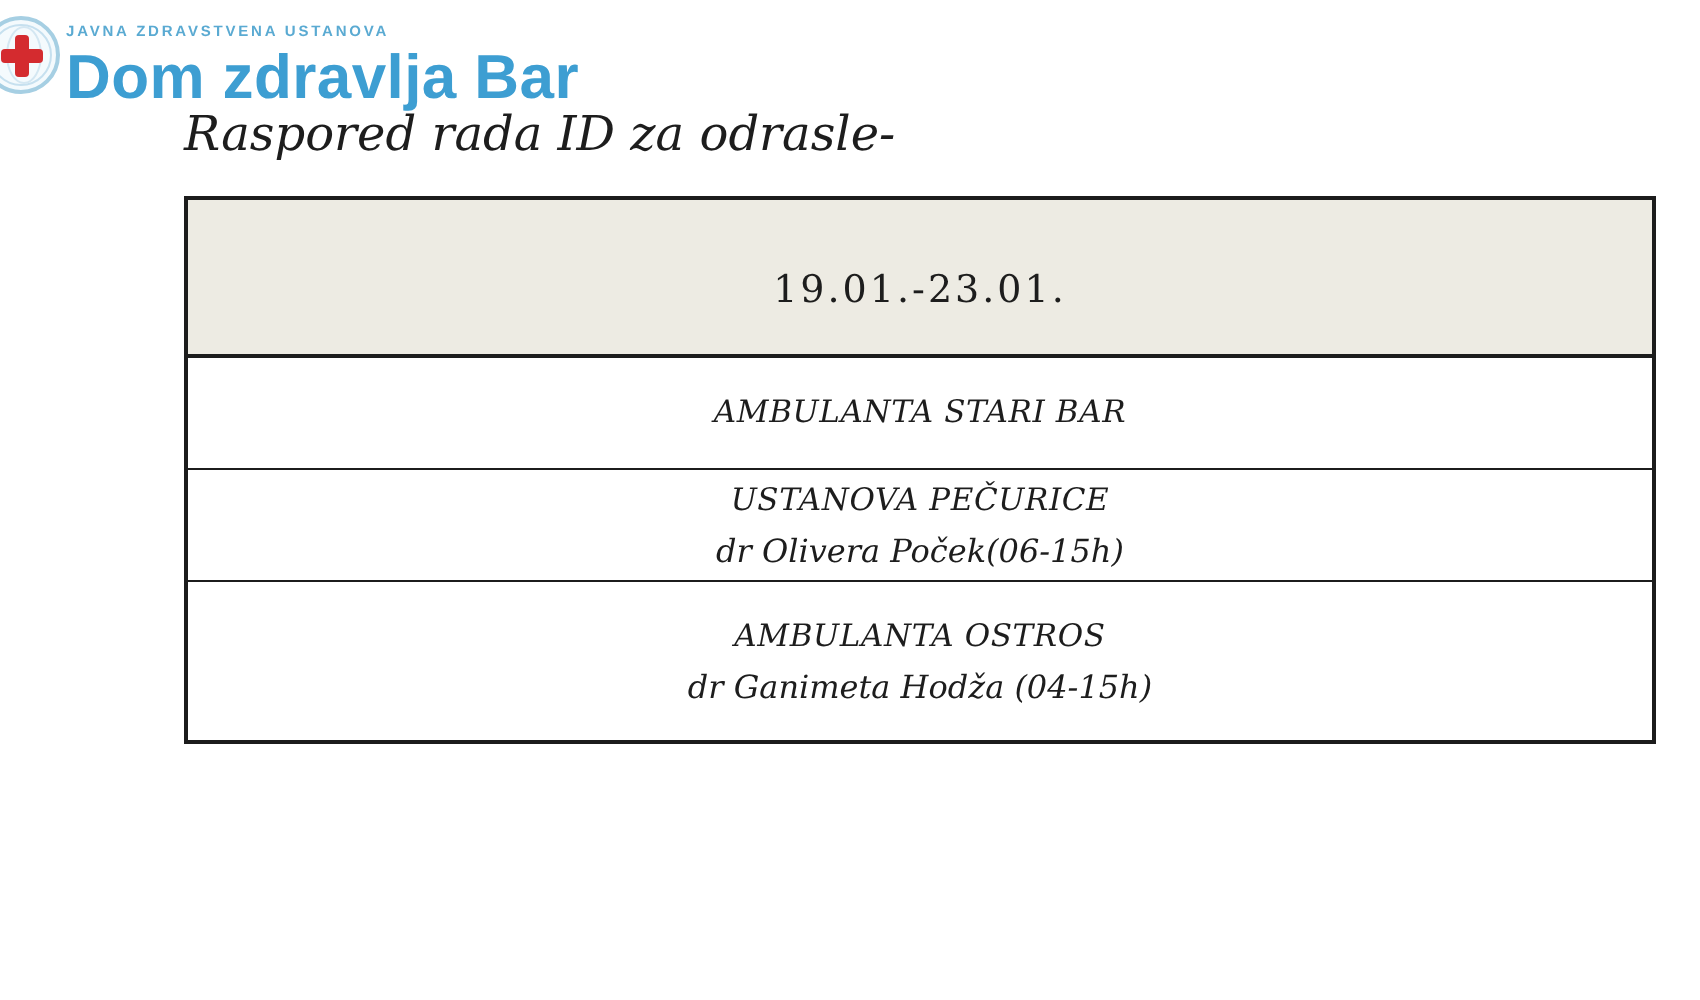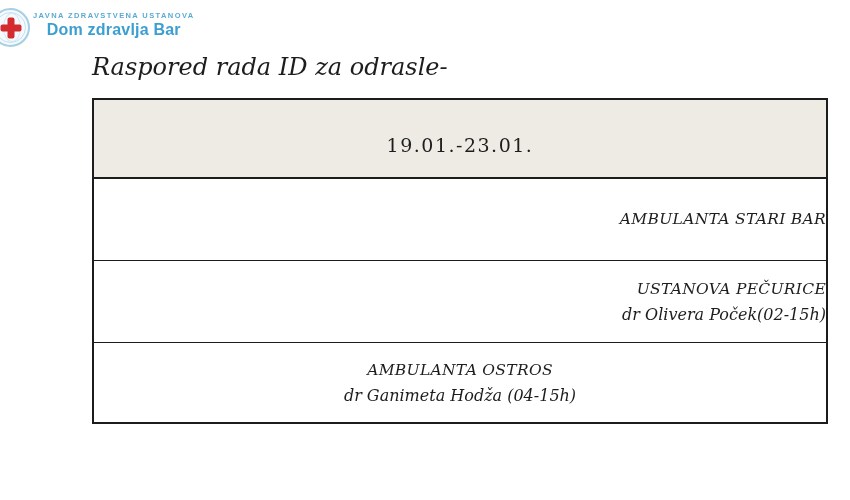--- a/index.html
+++ b/index.html
@@ -65,31 +65,30 @@
     left: 50%; top: 50%;
     width: 21px; height: 7px;
     transform: translate(-50%, -50%);
   }
   .logo-text {
     position: absolute;
     left: 33px;
     top: 11px;
     white-space: nowrap;
     font-family: "Liberation Sans", sans-serif;
-    text-align: center;
   }
   .org-small {
     font-size: 7.5px;
     font-weight: bold;
     letter-spacing: 1.4px;
     color: var(--brand_blue_light, #5aaad2);
   }
   .org-name {
     margin-top: 1px;
-    font-size: 16px;
+    font-size: 31px;
     font-weight: bold;
     letter-spacing: 0.2px;
     color: var(--brand_blue, #3d9ed2);
   }
 
   
   .title {
     position: absolute;
     left: 92px;
     top: 53px;
@@ -125,21 +124,21 @@
   }
   .trow {
     box-sizing: border-box;
     display: flex;
     flex-direction: column;
     align-items: center;
     justify-content: center;
     border-bottom: 1.5px solid var(--table_border, #1c1c1c);
     font-style: italic;
   }
-  .trow.r1, .trow.r2 { height: 82px; align-items: flex-end; }
+  .trow.r1, .trow.r2 { height: 56px; }
   .trow.r3 { height: 79px; border-bottom: none; justify-content: center; }
   .clinic {
     font-size: 15.5px;
     line-height: 25px;
     letter-spacing: 0.3px;
   }
   .doctor {
     font-size: 16px;
     line-height: 25px;
   }
@@ -166,21 +165,21 @@
 
   <div class="schedule-table">
     <div class="thead">19.01.-23.01.</div>
 
     <div class="trow r1">
       <div class="clinic">AMBULANTA STARI BAR</div>
     </div>
 
     <div class="trow r2">
       <div class="clinic">USTANOVA PEČURICE</div>
-      <div class="doctor">dr Olivera Poček(02-15h)</div>
+      <div class="doctor">dr Olivera Poček(06-15h)</div>
     </div>
 
     <div class="trow r3">
       <div class="clinic">AMBULANTA OSTROS</div>
       <div class="doctor">dr Ganimeta Hodža (04-15h)</div>
     </div>
   </div>
 
 </div>
 

